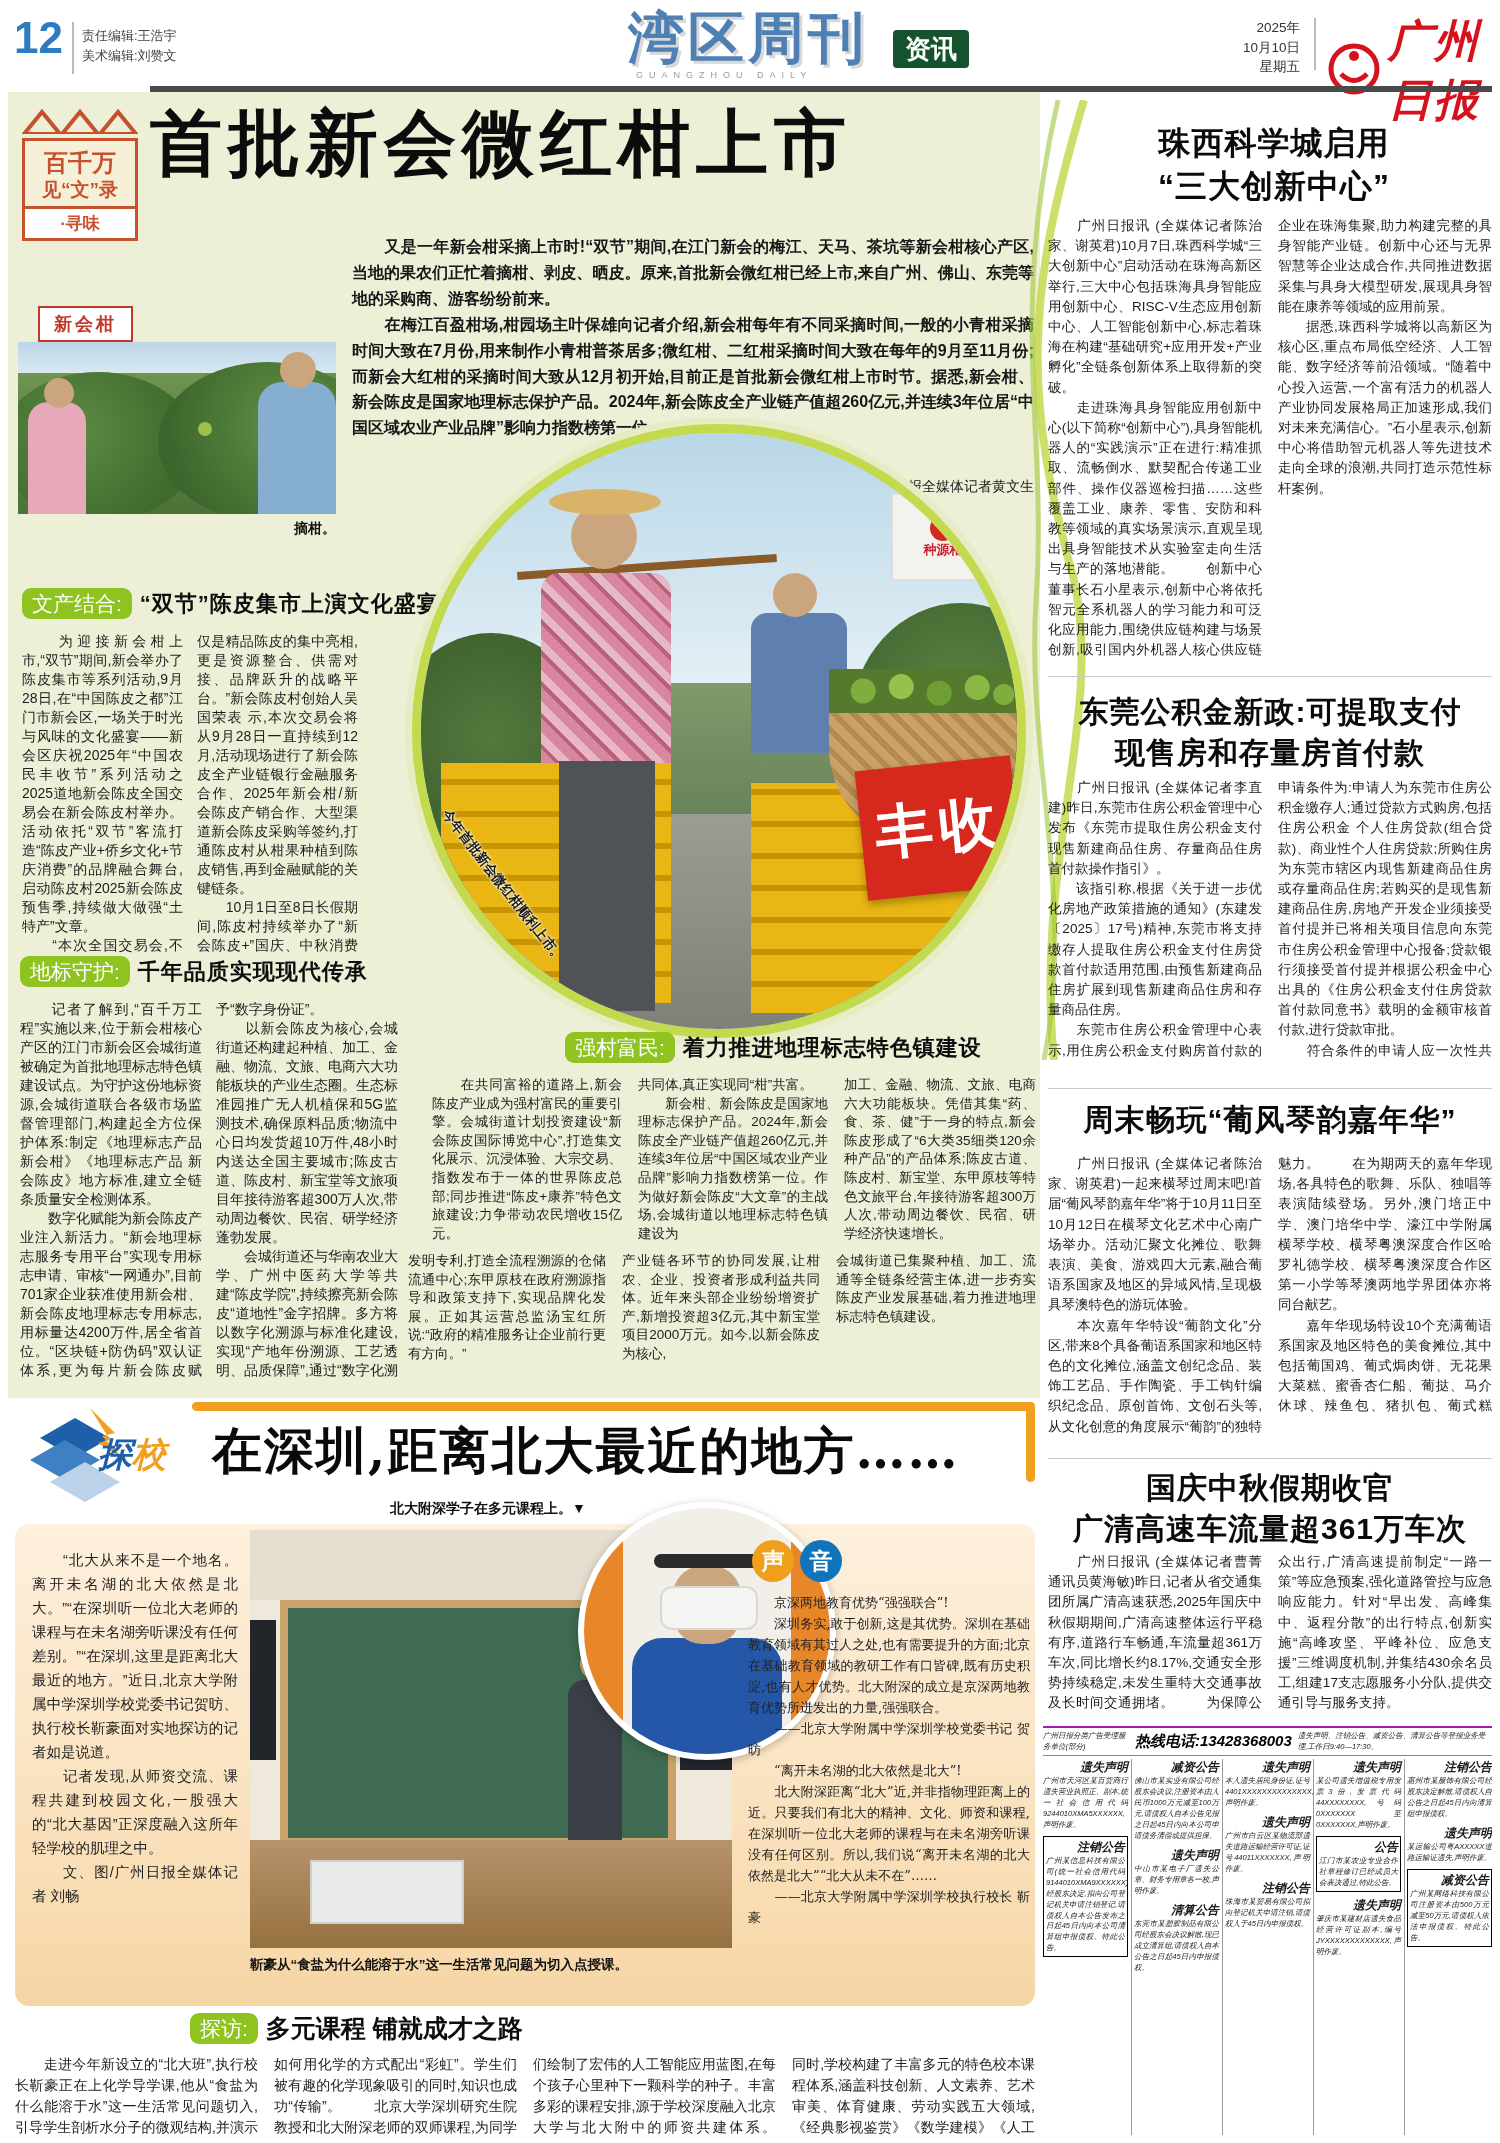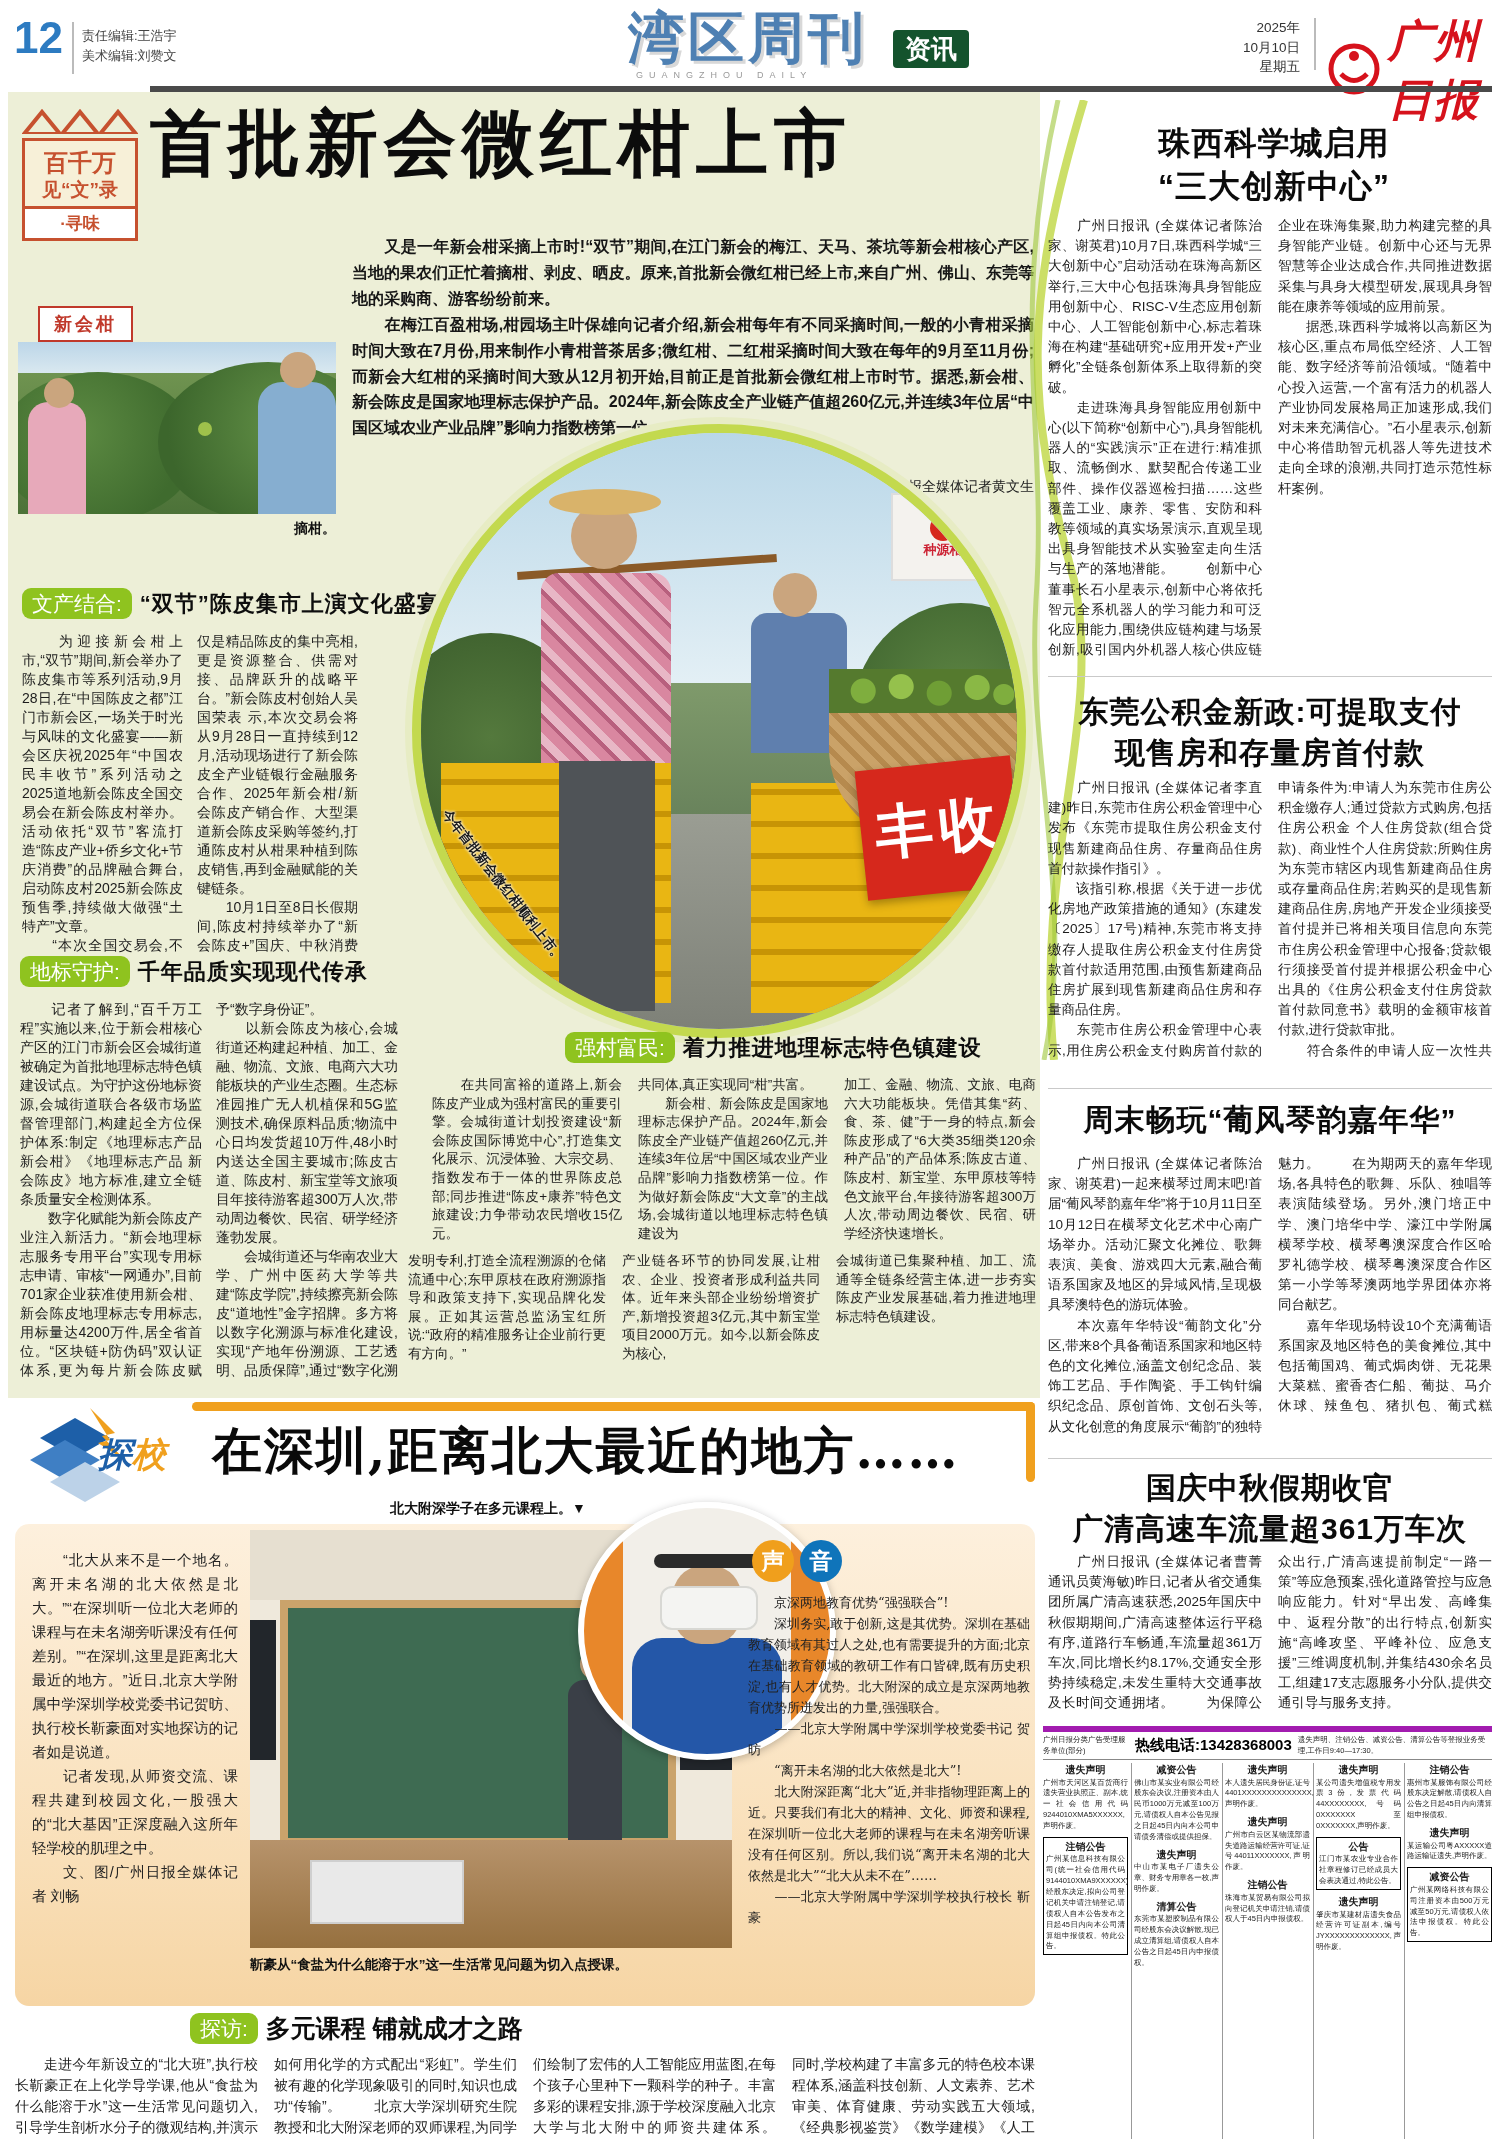--- a/index.html
+++ b/index.html
@@ -51,23 +51,23 @@
   .rh{font-size:32px;font-weight:900;color:#0b0b0b;text-align:center;line-height:1.35;letter-spacing:1px;}
   .rh-sm{font-size:30px;}
   .rbody{font-size:13.5px;line-height:20.2px;color:#1c1c1c;}
   .divider{height:1px;background:#c9c9c9;}
   
   .ads-head{display:flex;align-items:center;gap:6px;}
   .ads-tiny{font-size:7.5px;line-height:1.4;color:#222;}
   .ads-hot{font-size:15px;font-weight:900;color:#000;white-space:nowrap;}
   .adcols{column-count:5;column-gap:6px;column-rule:1px solid #999;font-size:7.5px;line-height:1.45;color:#1a1a1a;}
   .ad{margin:0 0 5px 0;break-inside:avoid;}
-  .ad b{display:block;text-align:center;font-size:10px;}
+  .ad b{display:block;text-align:right;font-size:12px;}
   .ad.boxed{border:1px solid #000;padding:2px;}
-  .ads-frame{border-top:6px solid #a21caf;}
+  .ads-frame{border-top:2px solid #a21caf;font-style:italic;}
   
   .orangebar{background:#f0a01e;border-radius:5px;}
   .school-hl{font-family:"DejaVu Serif",serif;font-size:50px;font-weight:900;color:#0a0a0a;letter-spacing:2px;}
   .school-panel{background:linear-gradient(180deg,#fdf0dd 0%,#f9dfb8 70%,#f6d5a4 100%);border-radius:14px;}
   .school-left{font-size:14.5px;line-height:24px;color:#222;}
   .vbadge{width:42px;height:42px;border-radius:50%;color:#fff;font-size:23px;font-weight:900;
           display:flex;align-items:center;justify-content:center;}
   .voice{font-family:"DejaVu Serif",serif;font-size:13px;line-height:21px;color:#222;}
   .logo-tk{font-size:34px;font-weight:900;font-style:italic;}
   .logo-tk .t1{color:#1d5fa8;} .logo-tk .t2{color:#f0a01e;}

